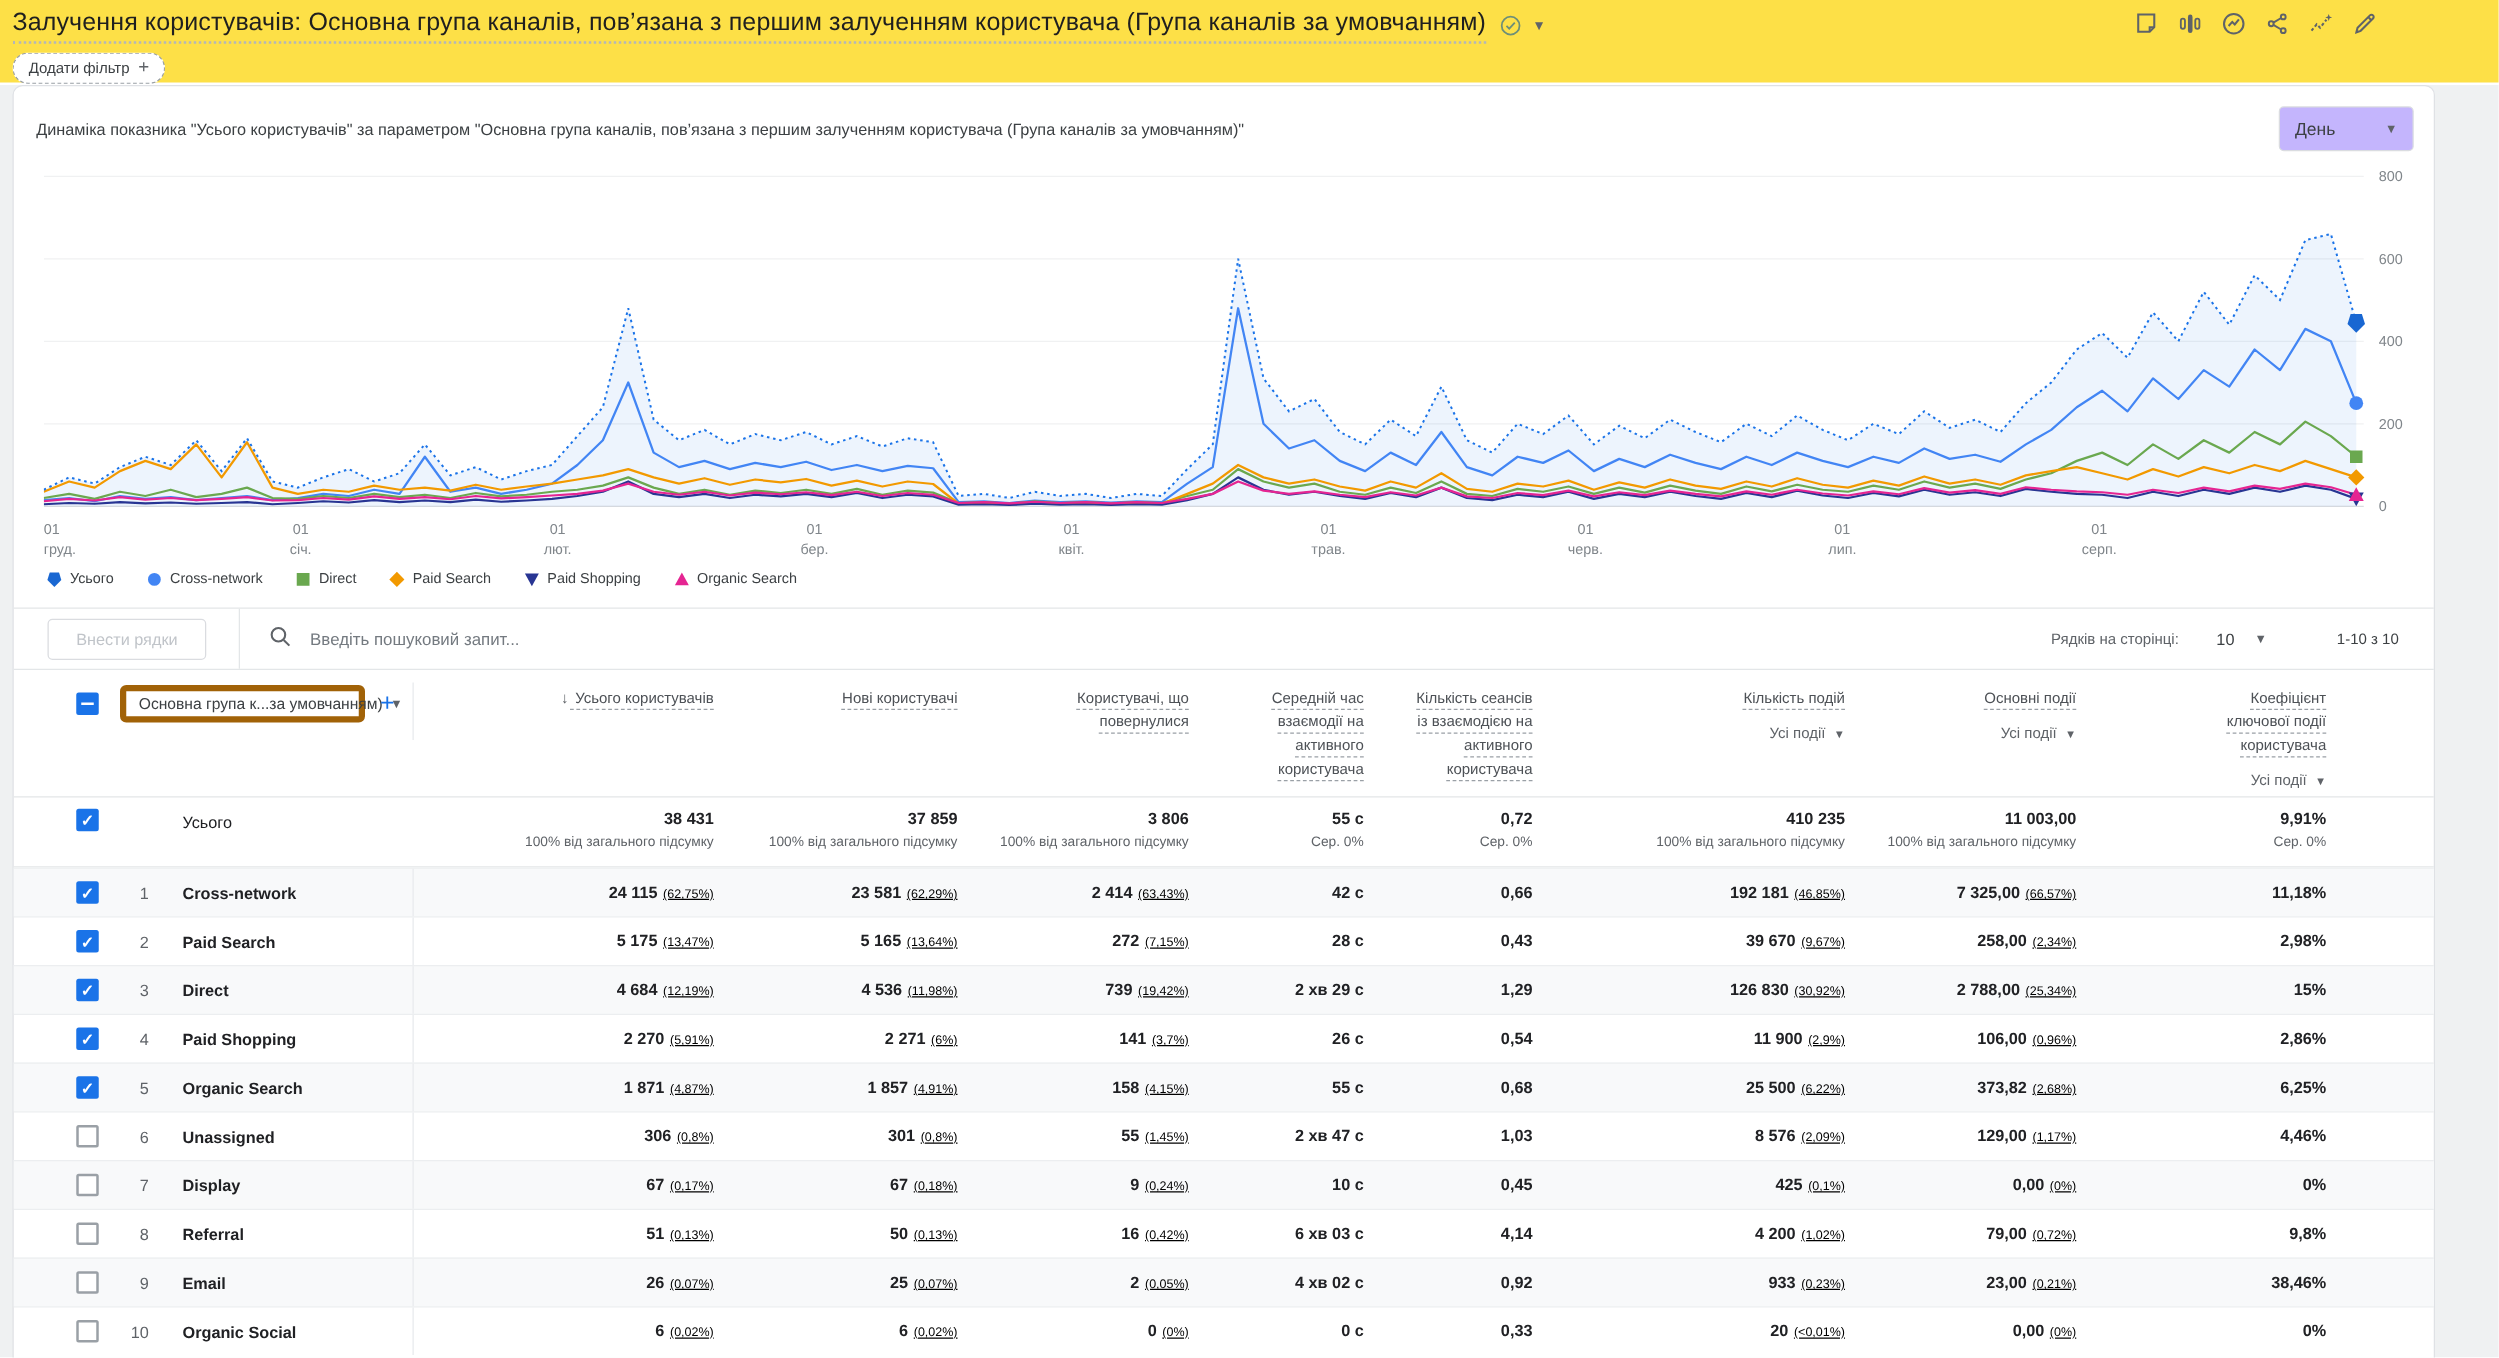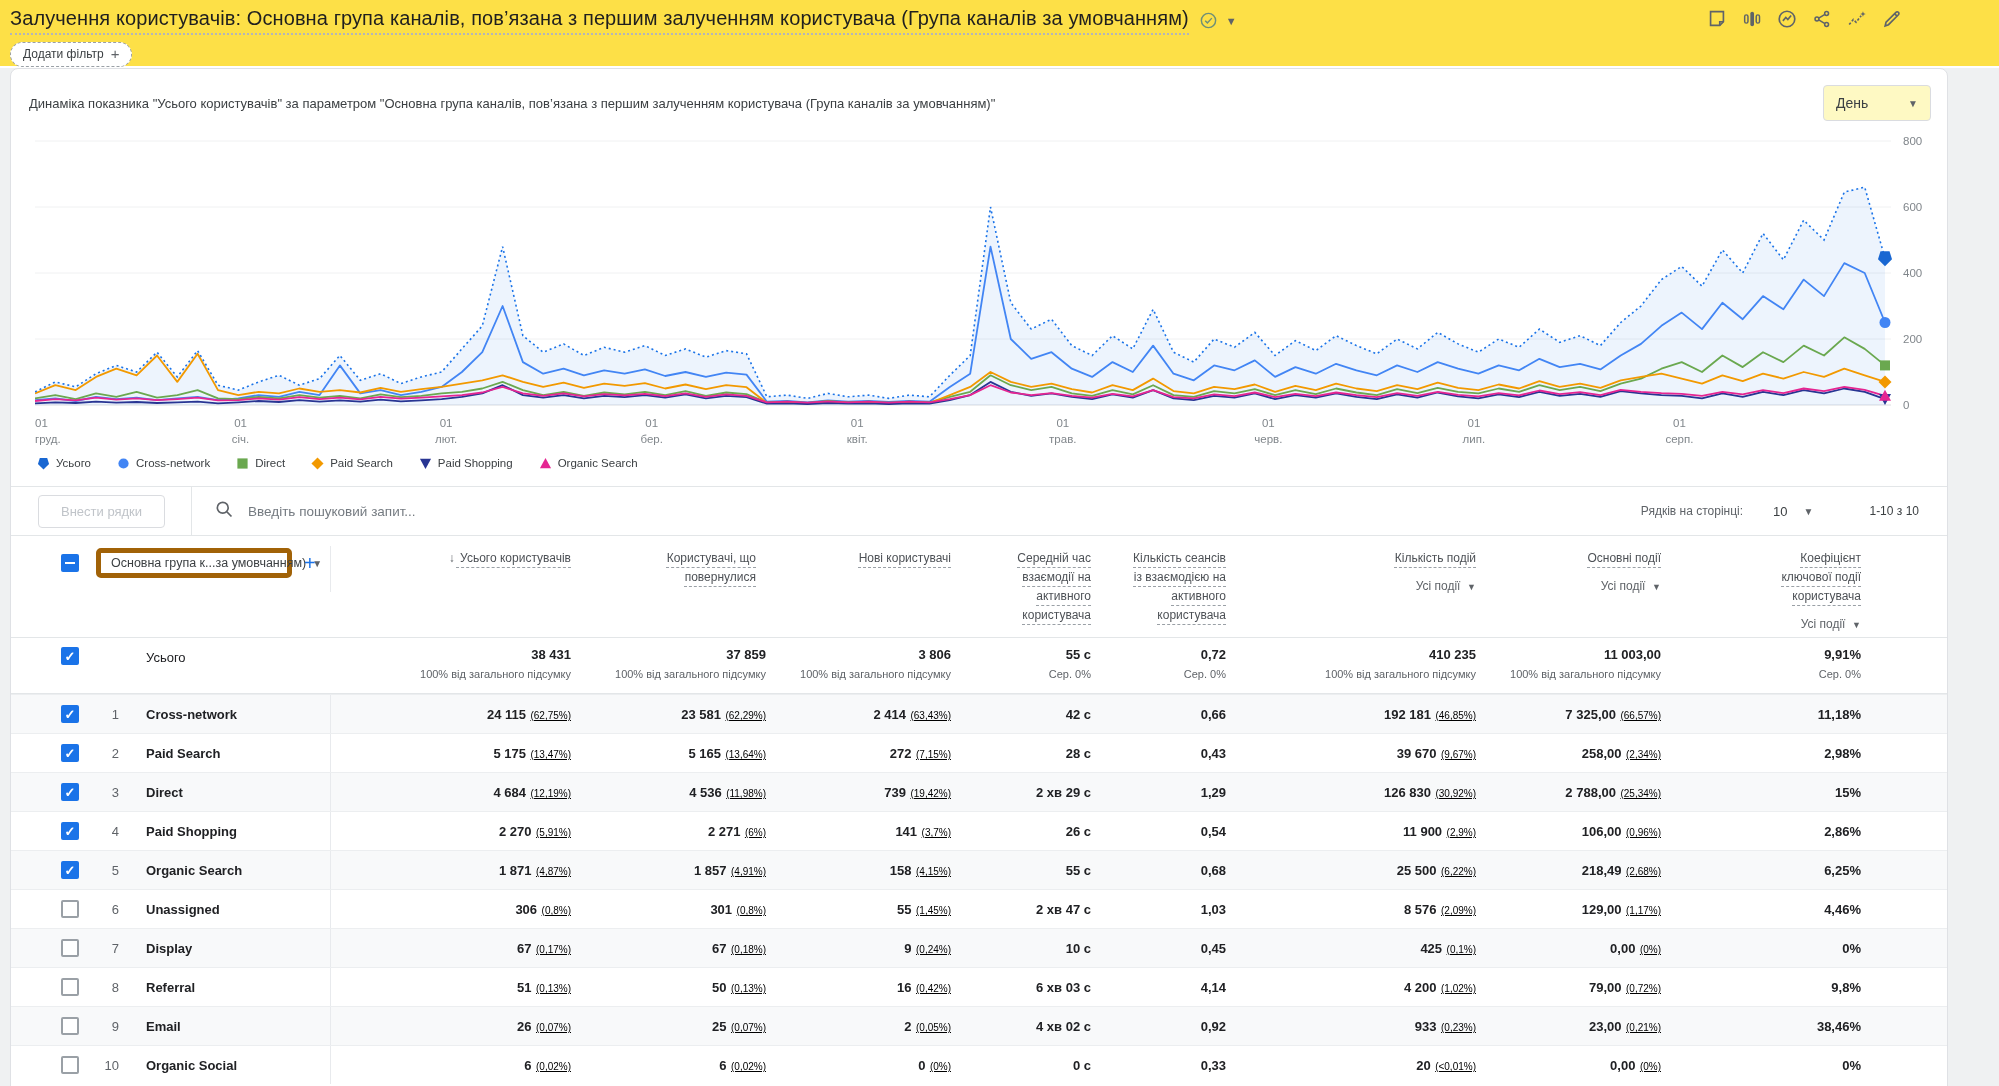--- a/index.html
+++ b/index.html
@@ -30,21 +30,21 @@
   .card{
     position:absolute;top:0;left:10px;width:1938px;height:1040px;
     background:#fff;border:1px solid #dfe1e5;border-radius:8px;box-sizing:border-box;
   }
   
   .chart-head{display:flex;justify-content:space-between;align-items:center;padding:16px 16px 0 18px;}
   .chart-subtitle{font-size:13px;color:#3c4043;}
   .interval-btn{
     display:flex;align-items:center;justify-content:space-between;
     width:108px;height:36px;border:1px solid #dadce0;border-radius:4px;
-    padding:0 12px;font-size:14px;color:#3c4043;cursor:pointer;background:#fef9c3;box-sizing:border-box;
+    padding:0 12px;font-size:14px;color:#3c4043;cursor:pointer;background:#c4b5fd;box-sizing:border-box;
   }
   .interval-btn .caret{color:#5f6368;font-size:10px;}
   
   .chart-wrap{margin:6px 0 0 24px;}
   #chart-svg{display:block;}
   #chart-svg text.ax{font-family:"Liberation Sans",sans-serif;font-size:11.5px;fill:#80868b;}
   .legend{display:flex;align-items:center;gap:26px;margin:4px 0 0 26px;height:20px;}
   .lg-item{display:inline-flex;align-items:center;gap:6px;font-size:11.5px;color:#3c4043;cursor:pointer;}
   .section-divider{border:none;border-top:1px solid #e3e6e8;margin:13px 0 0 0;}
   
@@ -290,26 +290,26 @@
       <span class="dim-select">
         <span>Основна група к...за умовчанням)</span>
         <span class="caret">▼</span>
       </span>
       <span class="add-dim">+</span>
     </div>
     <div id="metric-headers" style="display:flex;align-self:stretch;">
           <div class="cell head c-m0">
             <span class="hl"><span class="sort-arrow">↓</span> Усього користувачів</span>
           </div>
+          <div class="cell head c-m1">
+            <span class="hl">Нові користувачі</span>
+          </div>
           <div class="cell head c-m2">
             <span class="hl">Користувачі, що</span>
             <span class="hl">повернулися</span>
-          </div>
-          <div class="cell head c-m1">
-            <span class="hl">Нові користувачі</span>
           </div>
           <div class="cell head c-m3">
             <span class="hl">Середній час</span>
             <span class="hl">взаємодії на</span>
             <span class="hl">активного</span>
             <span class="hl">користувача</span>
           </div>
           <div class="cell head c-m4">
             <span class="hl">Кількість сеансів</span>
             <span class="hl">із взаємодією на</span>
@@ -445,21 +445,21 @@
             <span class="cb on">✓</span>
           </div>
           <div class="cell c-num">5</div>
           <div class="cell c-name">Organic Search</div>
           <div class="cell c-m0"><span class="v">1 871</span> <span class="p">(4,87%)</span></div>
           <div class="cell c-m1"><span class="v">1 857</span> <span class="p">(4,91%)</span></div>
           <div class="cell c-m2"><span class="v">158</span> <span class="p">(4,15%)</span></div>
           <div class="cell c-m3"><span class="v">55 с</span></div>
           <div class="cell c-m4"><span class="v">0,68</span></div>
           <div class="cell c-m5"><span class="v">25 500</span> <span class="p">(6,22%)</span></div>
-          <div class="cell c-m6"><span class="v">218,49</span> <span class="p">(2,68%)</span></div>
+          <div class="cell c-m6"><span class="v">373,82</span> <span class="p">(2,68%)</span></div>
           <div class="cell c-m7"><span class="v">6,25%</span></div>
           <div class="cell c-fill"></div>
         </div>
         <div class="trow data">
           <div class="cell c-check">
             <span class="cb off"></span>
           </div>
           <div class="cell c-num">6</div>
           <div class="cell c-name">Unassigned</div>
           <div class="cell c-m0"><span class="v">306</span> <span class="p">(0,8%)</span></div>

